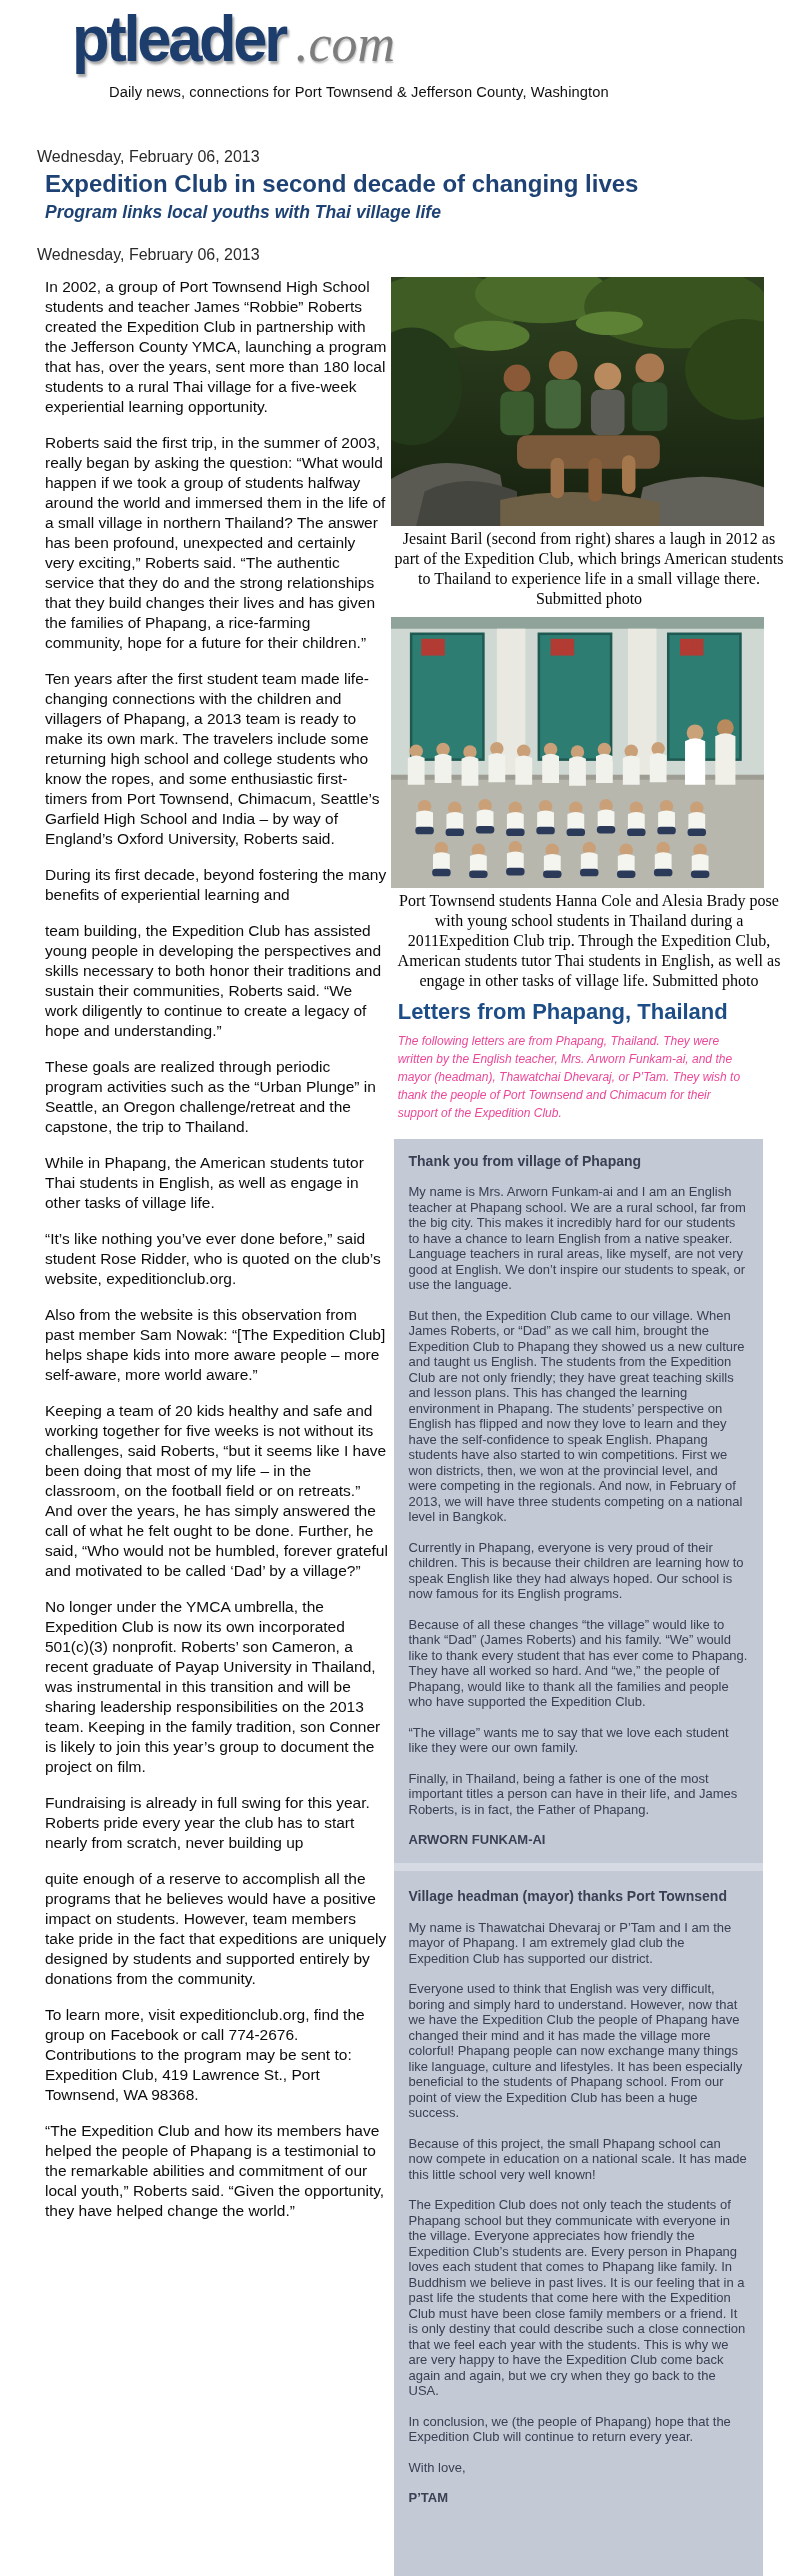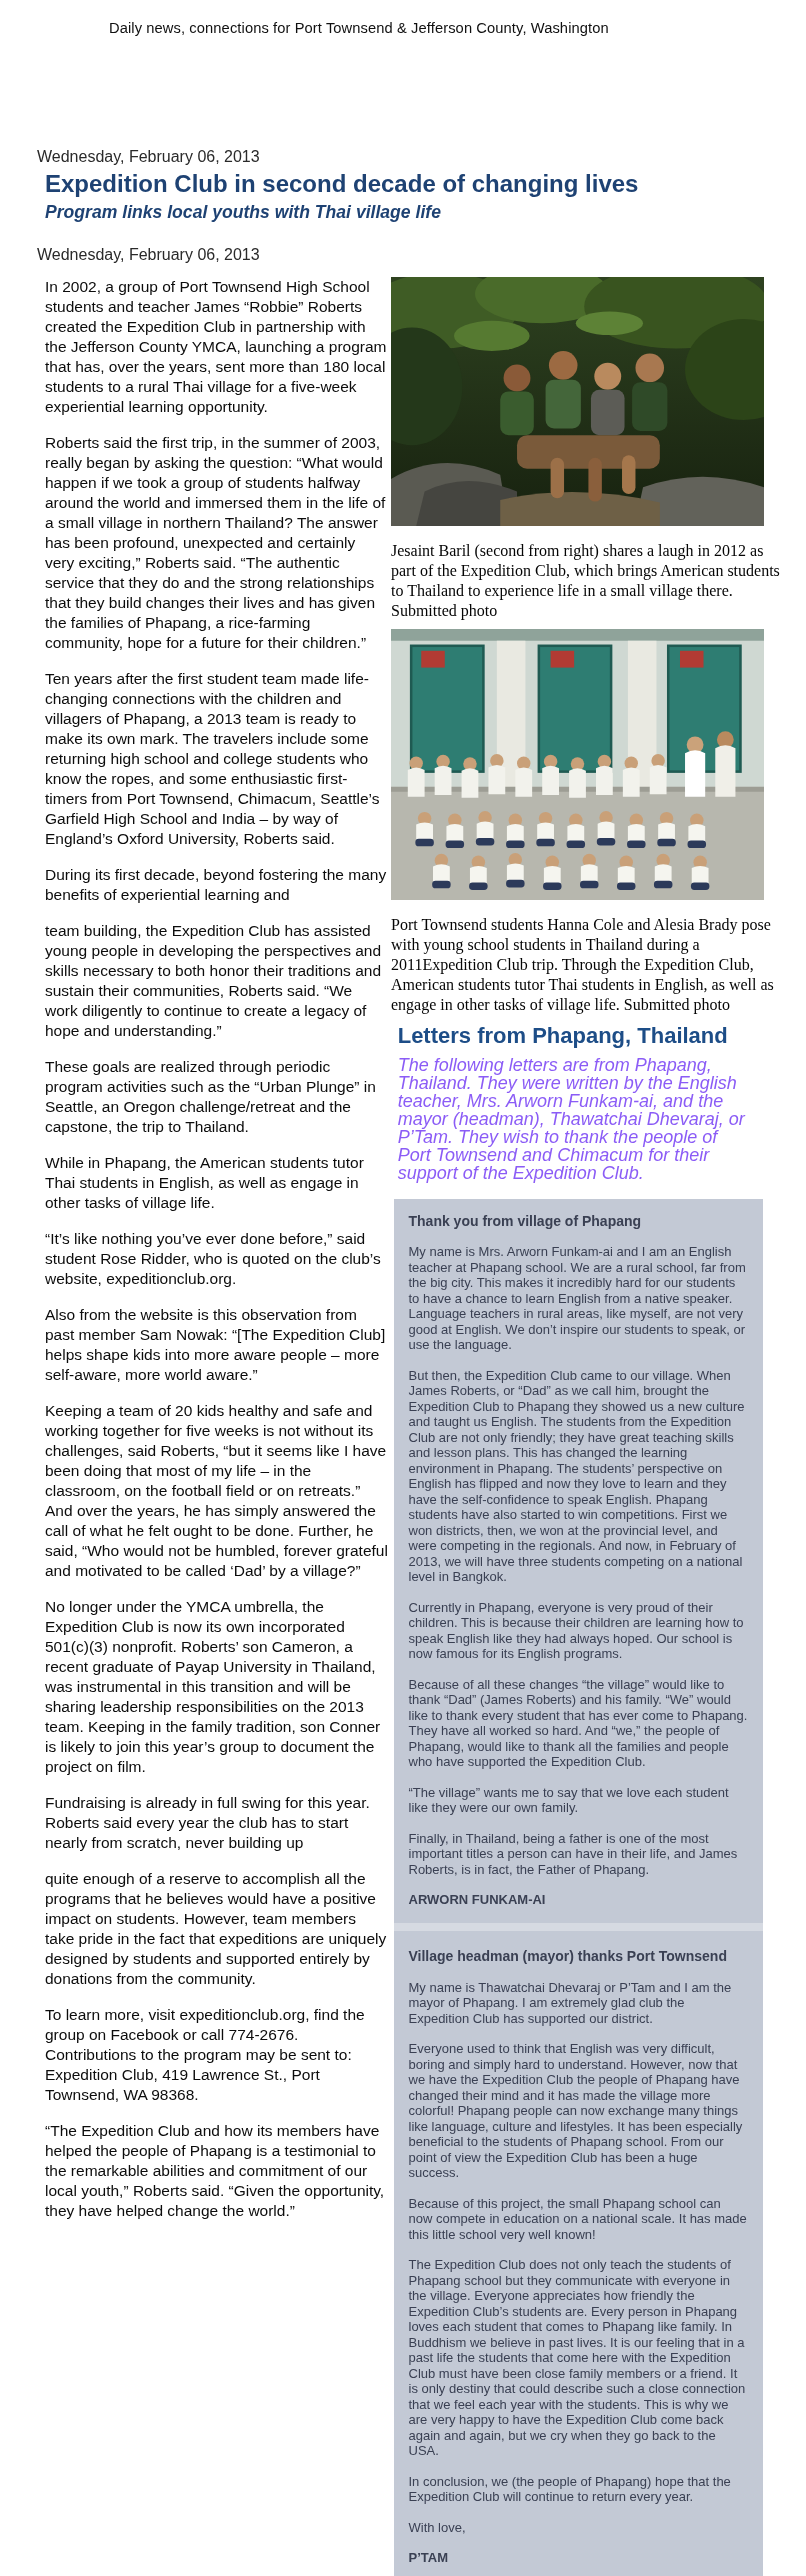--- a/index.html
+++ b/index.html
@@ -58,29 +58,29 @@
   .col-left p{margin:0 0 16px 0;}
   
   .col-right{position:absolute;left:391px;top:277px;width:398px;}
   figure{margin:0;}
   .photo{display:block;width:373px;background:#222;}
   .photo-1{height:249px;}
   .photo-2{height:271px;margin-top:7.6px;}
   figcaption{
     font-family:"Liberation Serif", serif;
     font-size:16px;line-height:20px;color:#050505;
-    width:396px;margin-top:15px;
+    width:396px;margin-top:3px;text-align:center;
   }
   .letters-heading{
     margin:8.4px 0 0 6.7px;
     font-size:22px;font-weight:bold;color:var(--heading2-blue);
   }
   .letters-intro{
     margin:6.7px 0 0 6.7px;width:356px;
-    font-size:18px;line-height:18px;font-style:italic;color:#8b5cf6;
+    font-size:12px;line-height:18px;font-style:italic;color:#ec4899;
   }
   .letters-box{
     margin-top:17.6px;margin-left:2.5px;width:369px;height:1738px;overflow:hidden;
     background:var(--box-bg);color:var(--box-text);
     padding:14.3px 15px;
     font-size:13px;line-height:15.5px;
   }
   .letters-box p{margin:0 0 15px 0;}
   .box-heading{font-size:14px;font-weight:bold;margin:0 0 45px 0;color:var(--box-text);}
   .box-heading.second{margin-bottom:15px;}
@@ -90,41 +90,44 @@
   .bottom-rule{
     margin-top:6.7px;margin-left:3.4px;width:365px;height:4.2px;background:#0d0d0d;
   }
 </style>
 </head>
 <body>
 
 <div class="page">
 
   <div class="masthead">
+    <div class="logo">
+      <span class="logo-main">ptleader</span><span class="logo-suffix">.com</span>
+    </div>
     <div class="tagline">Daily news, connections for Port Townsend &amp; Jefferson County, Washington</div>
   </div>
 
   <div class="date-line date-1">Wednesday, February 06, 2013</div>
   <h1 class="article-title">Expedition Club in second decade of changing lives</h1>
   <h2 class="article-subtitle">Program links local youths with Thai village life</h2>
   <div class="date-line date-2">Wednesday, February 06, 2013</div>
 
   <div class="col-left">
     <p>In 2002, a group of Port Townsend High School students and teacher James “Robbie” Roberts created the Expedition Club in partnership with the Jefferson County YMCA, launching a program that has, over the years, sent more than 180 local students to a rural Thai village for a five-week experiential learning opportunity.</p>
     <p>Roberts said the first trip, in the summer of 2003, really began by asking the question: “What would happen if we took a group of students halfway around the world and immersed them in the life of a small village in northern Thailand? The answer has been profound, unexpected and certainly very exciting,” Roberts said. “The authentic service that they do and the strong relationships that they build changes their lives and has given the families of Phapang, a rice-farming community, hope for a future for their children.”</p>
     <p>Ten years after the first student team made life-changing connections with the children and villagers of Phapang, a 2013 team is ready to make its own mark. The travelers include some returning high school and college students who know the ropes, and some enthusiastic first-timers from Port Townsend, Chimacum, Seattle’s Garfield High School and India – by way of England’s Oxford University, Roberts said.</p>
     <p>During its first decade, beyond fostering the many benefits of experiential learning and</p>
     <p>team building, the Expedition Club has assisted young people in developing the perspectives and skills necessary to both honor their traditions and sustain their communities, Roberts said. “We work diligently to continue to create a legacy of hope and understanding.”</p>
     <p>These goals are realized through periodic program activities such as the “Urban Plunge” in Seattle, an Oregon challenge/retreat and the capstone, the trip to Thailand.</p>
     <p>While in Phapang, the American students tutor Thai students in English, as well as engage in other tasks of village life.</p>
     <p>“It’s like nothing you’ve ever done before,” said student Rose Ridder, who is quoted on the club’s website, expeditionclub.org.</p>
     <p>Also from the website is this observation from past member Sam Nowak: “[The Expedition Club] helps shape kids into more aware people – more self-aware, more world aware.”</p>
     <p>Keeping a team of 20 kids healthy and safe and working together for five weeks is not without its challenges, said Roberts, “but it seems like I have been doing that most of my life – in the classroom, on the football field or on retreats.” And over the years, he has simply answered the call of what he felt ought to be done. Further, he said, “Who would not be humbled, forever grateful and motivated to be called ‘Dad’ by a village?”</p>
     <p>No longer under the YMCA umbrella, the Expedition Club is now its own incorporated 501(c)(3) nonprofit. Roberts’ son Cameron, a recent graduate of Payap University in Thailand, was instrumental in this transition and will be sharing leadership responsibilities on the 2013 team. Keeping in the family tradition, son Conner is likely to join this year’s group to document the project on film.</p>
-    <p>Fundraising is already in full swing for this year. Roberts said every year the club has to start nearly from scratch, never building up</p>
+    <p>Fundraising is already in full swing for this year. Roberts pride every year the club has to start nearly from scratch, never building up</p>
     <p>quite enough of a reserve to accomplish all the programs that he believes would have a positive impact on students. However, team members take pride in the fact that expeditions are uniquely designed by students and supported entirely by donations from the community.</p>
     <p>To learn more, visit expeditionclub.org, find the group on Facebook or call 774-2676. Contributions to the program may be sent to: Expedition Club, 419 Lawrence St., Port Townsend, WA 98368.</p>
     <p>“The Expedition Club and how its members have helped the people of Phapang is a testimonial to the remarkable abilities and commitment of our local youth,” Roberts said. “Given the opportunity, they have helped change the world.”</p>
   </div>
 
   <div class="col-right">
 
     <figure>
       <svg class="photo photo-1" viewBox="0 0 444 296" preserveAspectRatio="none" xmlns="http://www.w3.org/2000/svg">
         <defs>

